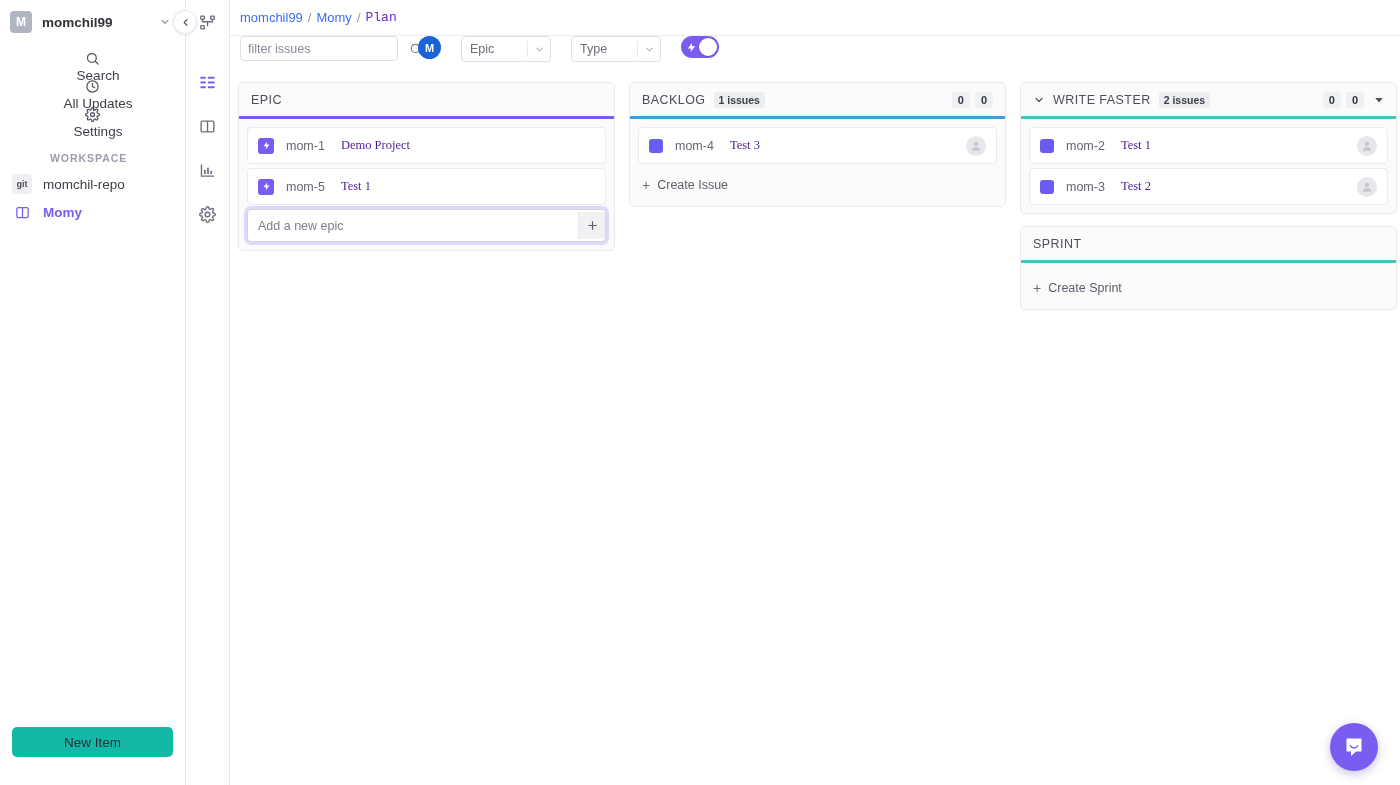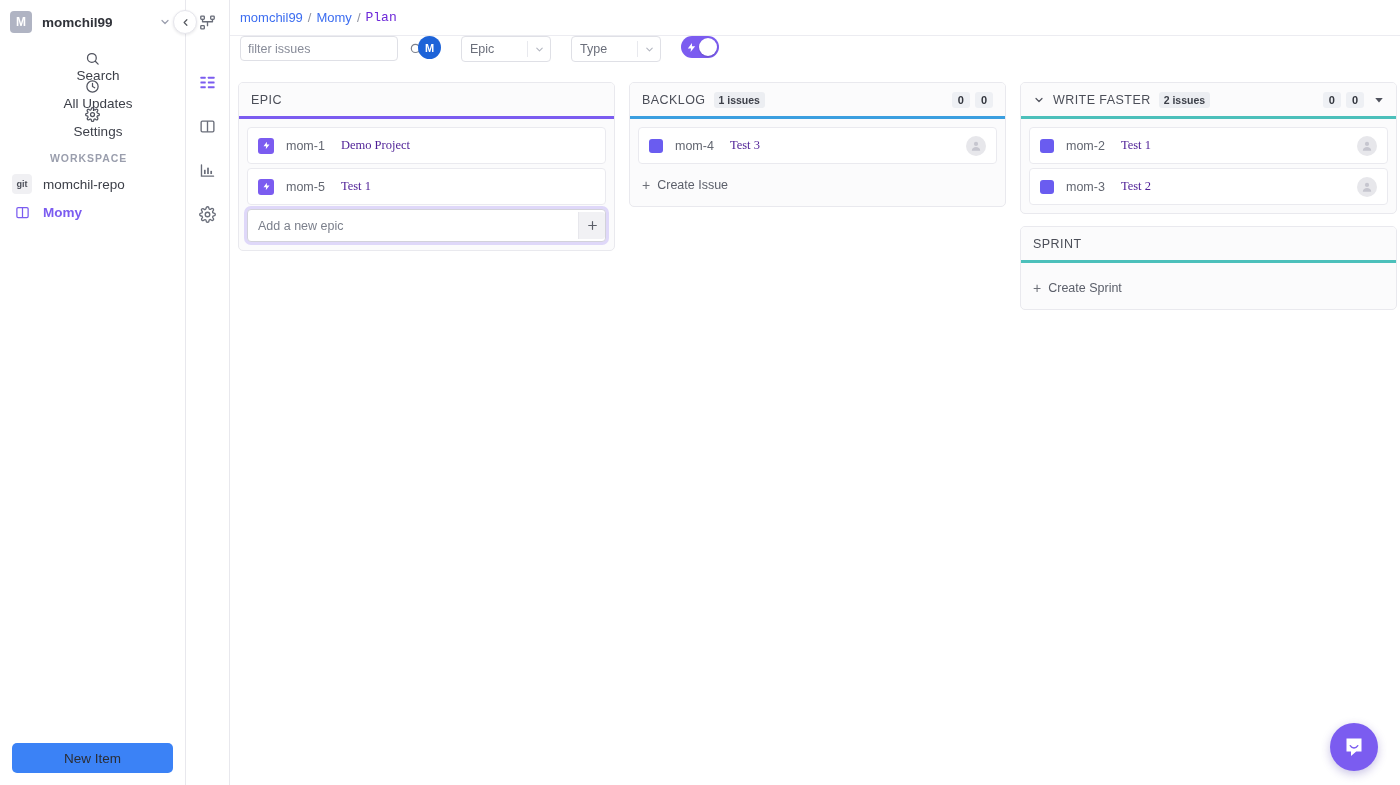--- a/index.html
+++ b/index.html
@@ -65,22 +65,22 @@
     background: #f0f0f3; color: #4b4e58;
     font-size: 9px; font-weight: 700;
     display:flex; align-items:center; justify-content:center; flex:0 0 20px;
   }
   .ws-badge.momy { background: #ffffff; color: #7b5cf0; }
   .ws-item-lbl { margin-left: 11px; font-size: 13.5px; color: #3c3f48; }
   .ws-item.active .ws-item-lbl { color: #7b5cf0; font-weight: 600; }
 
   .sidebar-spacer { flex: 1 1 auto; }
   .new-item-btn {
-    margin: 0 12px 12px 12px; height: 30px;
-    background: #3b82f6; border: none; border-radius: 5px;
+    margin: 0 12px 28px 12px; height: 30px;
+    background: #14b8a6; border: none; border-radius: 5px;
     font-size: 13.5px; color: #2b2d35; cursor: pointer;
     font-family: inherit;
   }
 
   .collapse-btn {
     position: absolute; right: -12px; top: 10px;
     width: 24px; height: 24px; border-radius: 50%;
     background: #ffffff; border: 1px solid #e6e6ec;
     box-shadow: 0 1px 3px rgba(20,20,40,.10);
     display:flex; align-items:center; justify-content:center;

